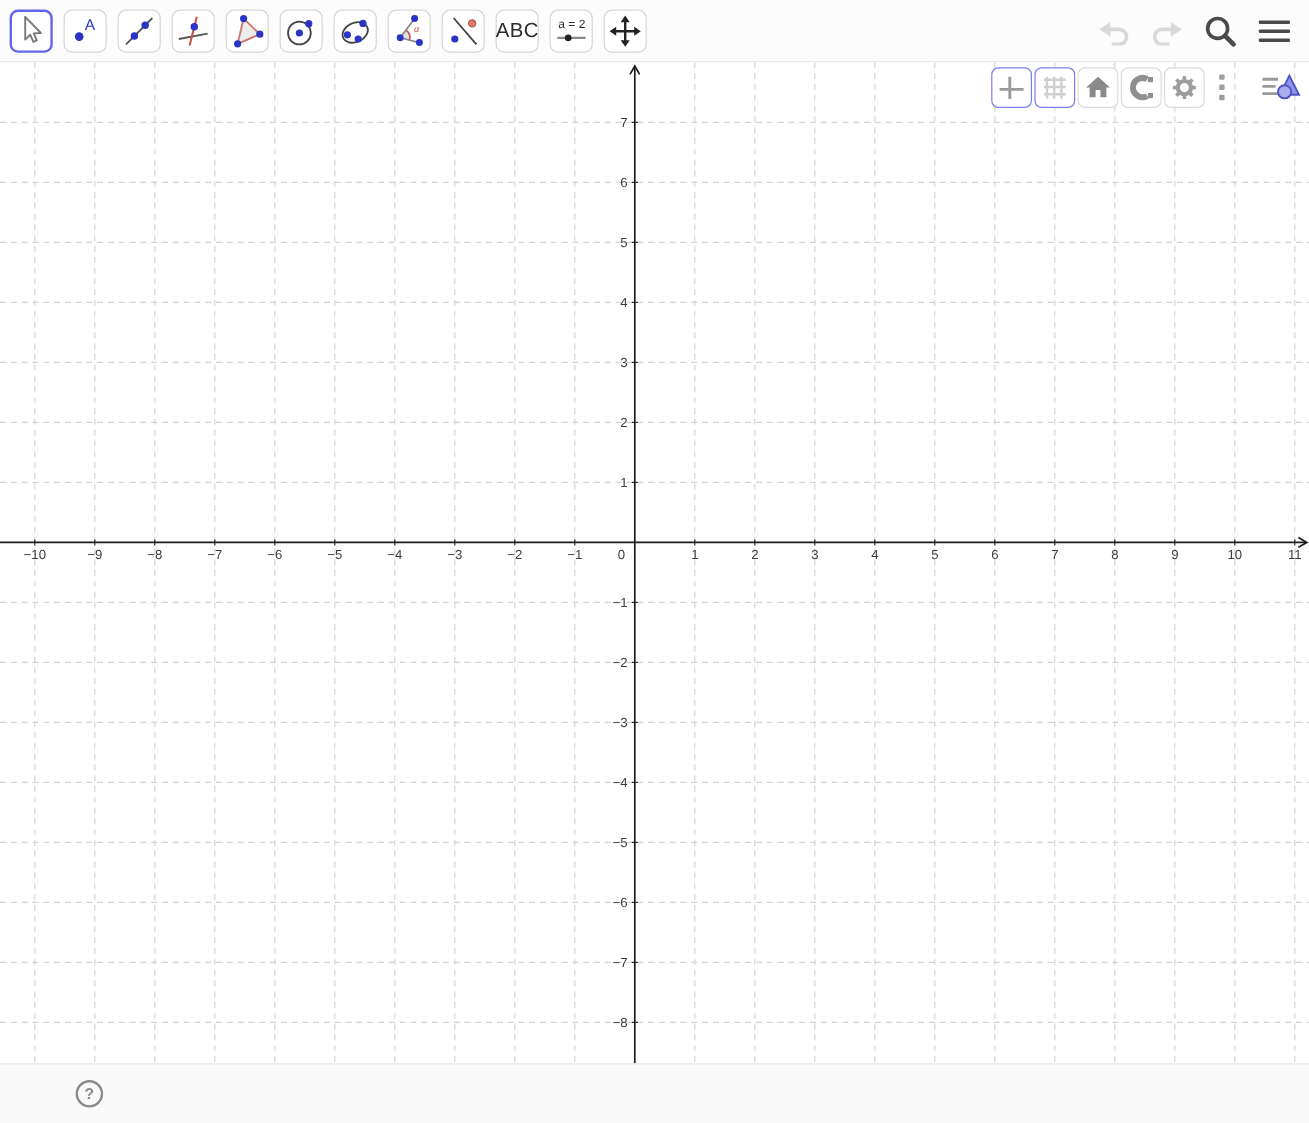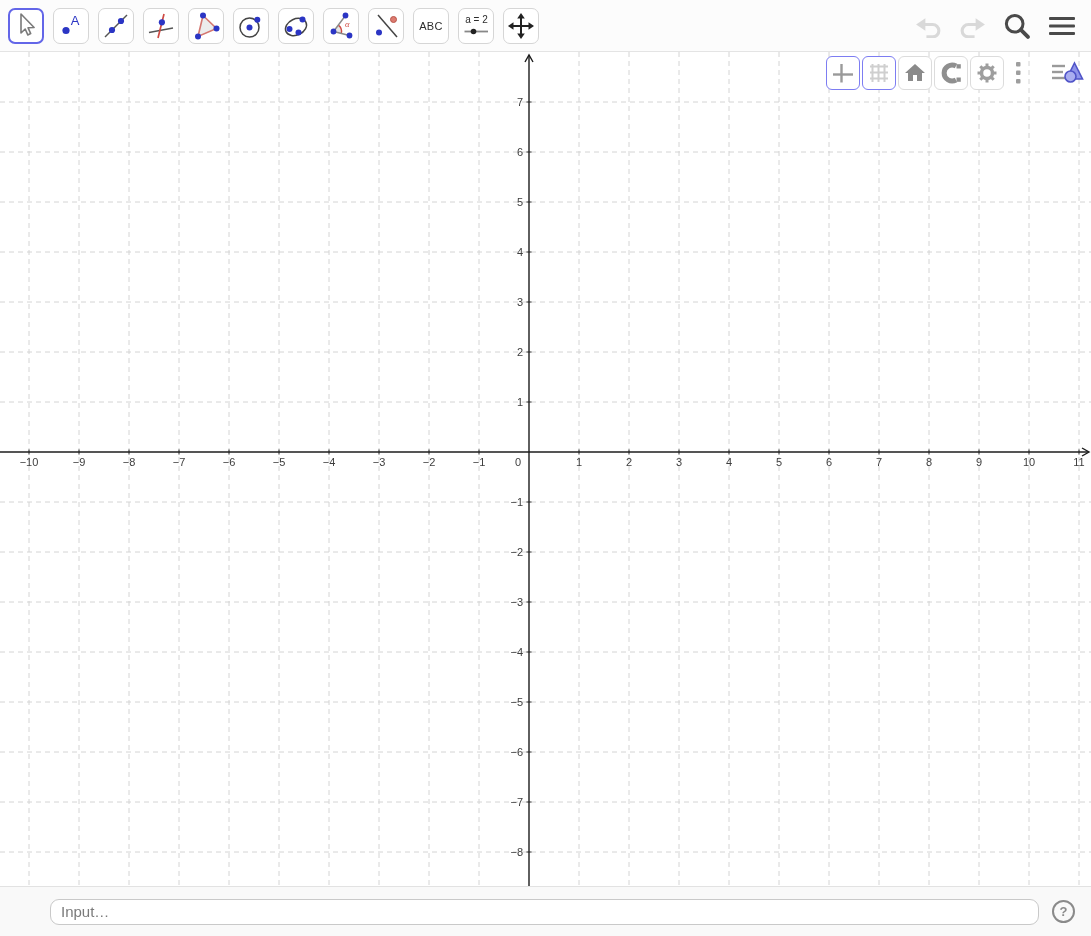--- a/index.html
+++ b/index.html
@@ -6,21 +6,21 @@
     font-family:"Liberation Sans",sans-serif;}
   *{box-sizing:border-box;}
 
   
   .header{height:52px;background:#fcfcfc;border-bottom:1px solid #e4e4e4;
     display:flex;align-items:center;padding-left:8px;}
   .tools{display:flex;gap:9px;align-items:center;}
   .tool-btn{width:36px;height:36px;background:#fff;border:1px solid #d6d6d6;border-radius:7px;
     display:flex;align-items:center;justify-content:center;padding:0;cursor:pointer;}
   .tool-btn.selected{border:2px solid #6366e8;}
-  .tool-abc{font-size:11px;color:#2c2c2c;letter-spacing:.3px;}
+  .tool-abc{font-size:17px;color:#2c2c2c;letter-spacing:.3px;}
   .header-actions{margin-left:auto;display:flex;align-items:center;gap:15px;margin-right:14px;}
   .hbtn{background:none;border:none;padding:0;display:flex;align-items:center;cursor:pointer;}
 
   
   .canvas-wrap{position:relative;width:1091px;height:834px;background:#fff;}
   .canvas-wrap svg.plane{position:absolute;left:0;top:0;}
   .gridline{stroke:#d4d4d4;stroke-width:1;stroke-dasharray:5 4;}
   .tick{stroke:#2a2a2a;stroke-width:1;}
   .axis{stroke:#1c1c1c;stroke-width:1.4;}
   .axis-arrow{fill:none;stroke:#1c1c1c;stroke-width:1.4;}
@@ -363,15 +363,14 @@
             <line x1="3" y1="21" x2="16" y2="21"></line>
         </g>
         <path d="M25.5 6 L33.5 22 H17.5 Z" fill="#8f94ea" stroke="#5054c8" stroke-width="1.6"></path>
         <circle cx="21.5" cy="19.5" r="5.5" fill="#a9adf0" stroke="#5054c8" stroke-width="1.6"></circle>
       </svg>
     </button>
   </div>
 </div>
 
 <div class="input-bar">
-  <input class="algebra-input" type="text" autofocus="" placeholder="Input…" style="">
   <button class="help-btn">?</button>
 </div>
 
 </body></html>

